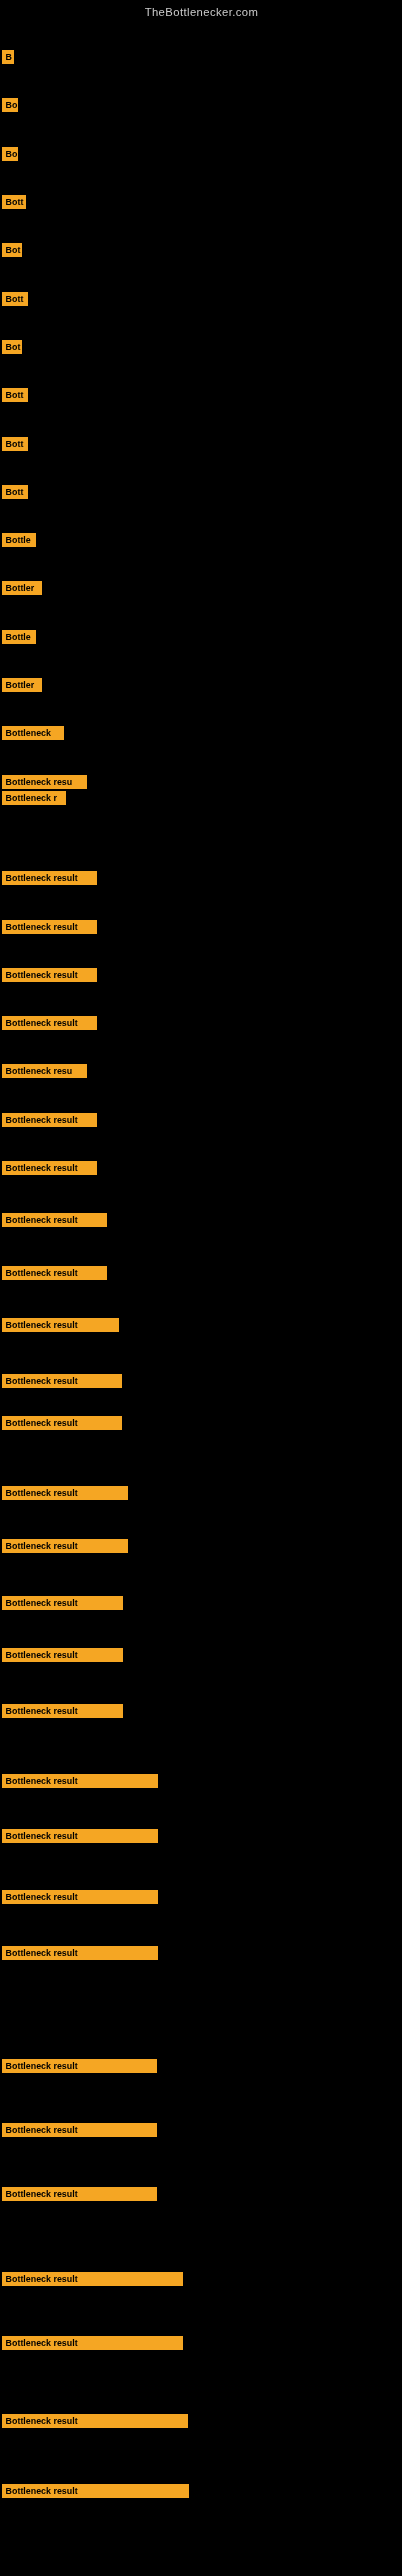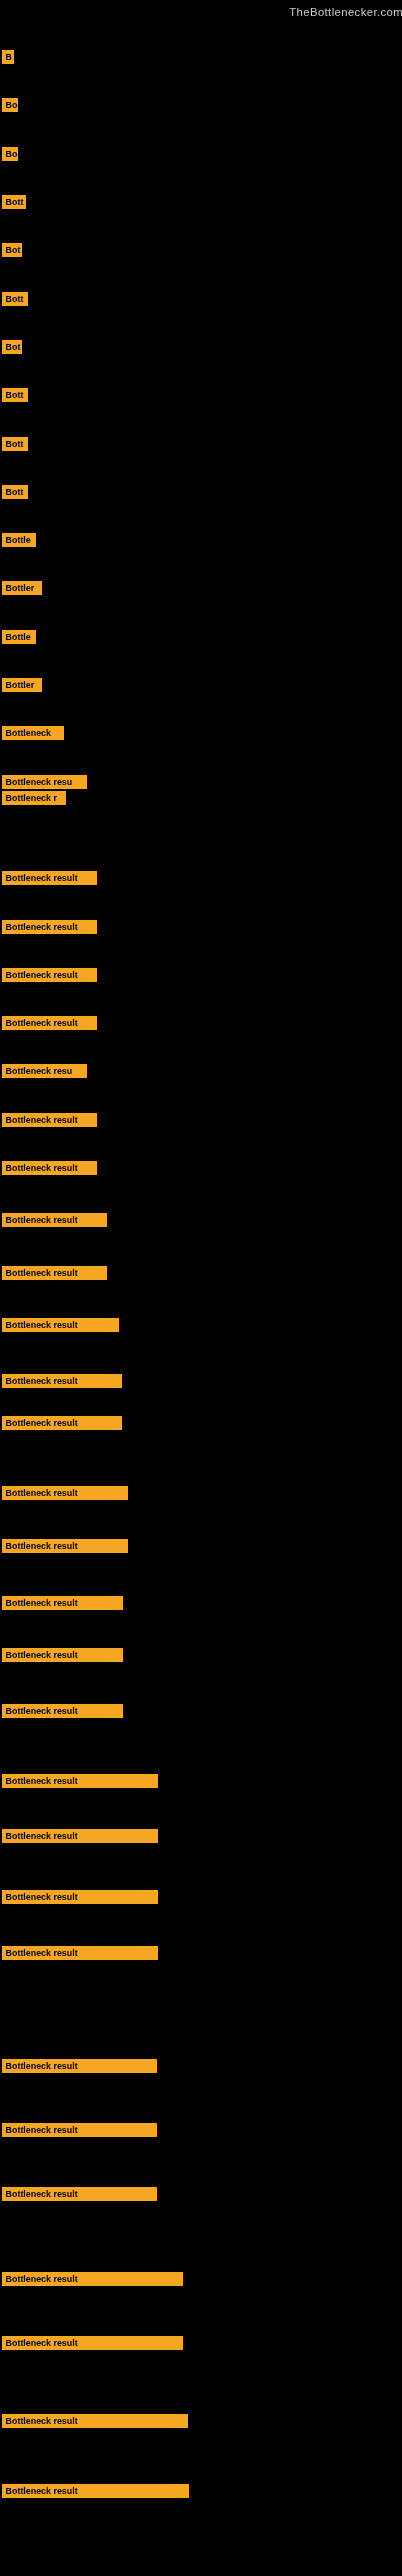--- a/index.html
+++ b/index.html
@@ -10,21 +10,21 @@
     body {
       background-color: #000;
       width: 403px;
       min-height: 2576px;
       font-family: Arial, sans-serif;
       position: relative;
     }
     .site-title {
       color: #ccc;
       font-size: 11.3px;
-      text-align: right;
+      text-align: center;
       padding: 6.4px 0 3.2px 0;
       letter-spacing: 0.4px;
     }
     .items-container {
       padding: 8px 0;
     }
     .item-label {
       background-color: #f5a623;
       color: #000;
       font-size: 8.9px;

